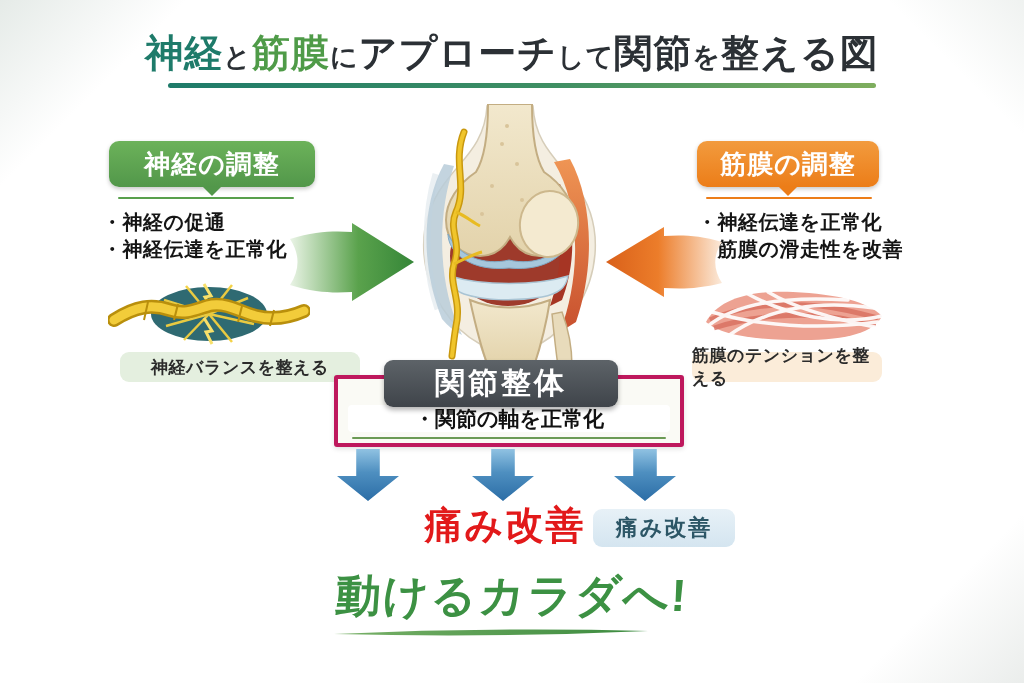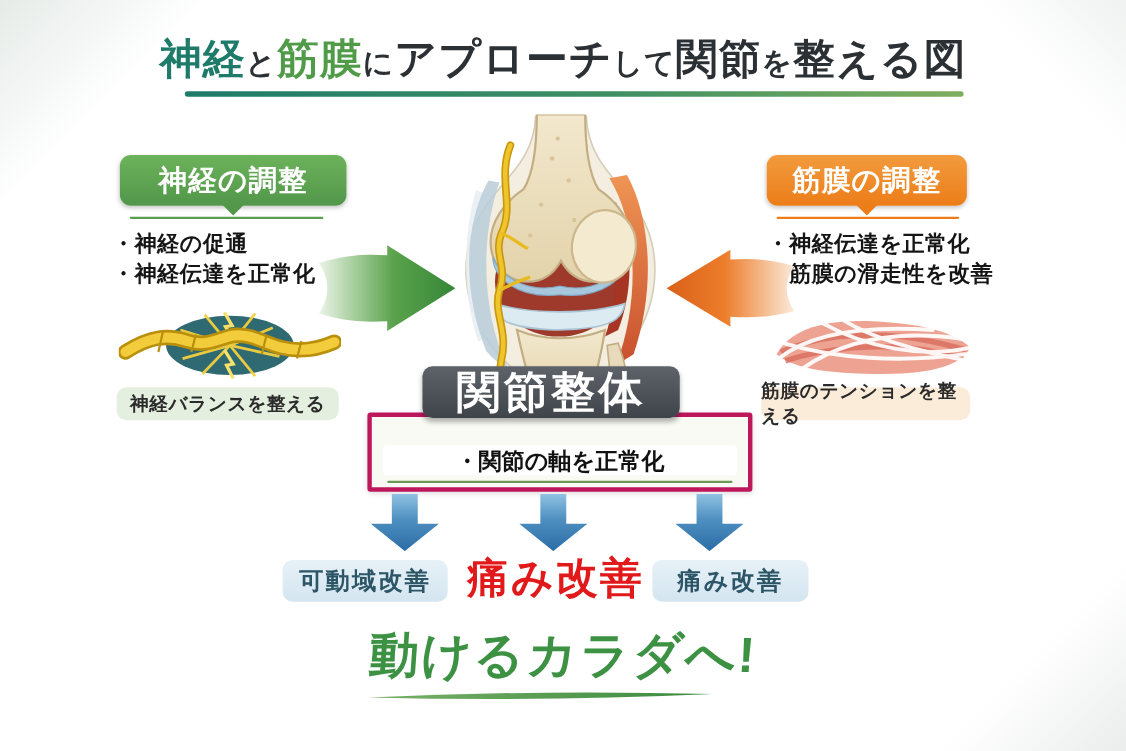--- a/index.html
+++ b/index.html
@@ -44,23 +44,23 @@
 
   .illu{position:absolute;}
 
   
   .plaque{position:absolute;left:334px;top:375px;width:342px;height:64px;background:#fafaf5;
          border:4px solid #be185d;border-radius:3px;box-shadow:0 2px 5px rgba(0,0,0,0.12);}
   .plaque-strip{position:absolute;left:10px;right:10px;top:26px;height:27px;background:#ffffff;
          border-radius:4px;display:flex;align-items:center;justify-content:center;
          font-family:"Liberation Serif",serif;font-weight:700;font-size:21px;color:#111;white-space:nowrap;}
   .plaque-line{position:absolute;left:14px;right:14px;bottom:4px;height:2px;background:#6b9a55;border-radius:1px;}
-  .center-badge{position:absolute;left:384px;top:333px;width:234px;height:47px;border-radius:9px;
+  .center-badge{position:absolute;left:384px;top:360px;width:234px;height:47px;border-radius:9px;
          background:linear-gradient(180deg,#5d6368 0%,#3f444a 100%);color:#fff;font-weight:800;
-         font-size:40px;letter-spacing:3px;display:flex;align-items:center;justify-content:center;
+         font-size:30px;letter-spacing:3px;display:flex;align-items:center;justify-content:center;
          box-shadow:0 3px 5px rgba(0,0,0,0.3);}
 
   
   .down-arrow{position:absolute;width:62px;height:52px;
          background:linear-gradient(180deg,#90c2e2 0%,#4e8fc0 45%,#2b6da6 100%);
          clip-path:polygon(31% 0,69% 0,69% 52%,100% 52%,50% 100%,0 52%,31% 52%);}
 
   
   .pill{position:absolute;height:38px;border-radius:9px;background:linear-gradient(180deg,#e7f1f7,#d4e5f0);
         display:flex;align-items:center;justify-content:center;font-size:22px;font-weight:800;
@@ -110,21 +110,21 @@
     <path d="M6,40 C28,26 44,24 62,30 C80,36 92,27 104,25 C120,23 132,32 148,36 C164,40 180,38 196,31" stroke="#b98f0c" stroke-width="14" fill="none" stroke-linecap="round"></path>
     <path d="M6,40 C28,26 44,24 62,30 C80,36 92,27 104,25 C120,23 132,32 148,36 C164,40 180,38 196,31" stroke="#f2cc3a" stroke-width="9" fill="none" stroke-linecap="round"></path>
     <g stroke="#b98f0c" stroke-width="2">
       <line x1="40" y1="22" x2="36" y2="40"></line>
         <line x1="70" y1="24" x2="66" y2="40"></line>
       <line x1="134" y1="26" x2="130" y2="42"></line>
         <line x1="166" y1="30" x2="162" y2="46"></line>
     </g>
   </svg>
 
-  <div class="caption-pill greenish" style="left:106px;top:352px;width:202px;">神経バランスを整える</div>
+  <div class="caption-pill greenish" style="left:120px;top:352px;width:240px;">神経バランスを整える</div>
 
   <div class="badge orange-b" style="left:697px;top:141px;width:182px;text-align:right;">筋膜の調整</div>
   <div class="thin-line" style="left:706px;top:197px;width:166px;background:#ec7d18;"></div>
   <div class="bullets" style="left:697px;top:209px;">
     <div>・神経伝達を正常化</div>
     <div>・筋膜の滑走性を改善</div>
   </div>
 
   <svg class="illu" style="left:700px;top:282px;" width="188" height="64" viewBox="0 0 188 64">
     <path d="M6,40 C18,18 48,8 93,10 C138,12 168,20 182,34 C174,50 148,58 103,58 C58,58 22,54 6,40 Z" fill="#eda292"></path>
@@ -205,21 +205,20 @@
   <div class="plaque">
     <div class="plaque-strip">・関節の軸を正常化</div>
     <div class="plaque-line"></div>
   </div>
   <div class="center-badge">関節整体</div>
 
   <div class="down-arrow" style="left:337px;top:449px;"></div>
   <div class="down-arrow" style="left:472px;top:449px;"></div>
   <div class="down-arrow" style="left:614px;top:449px;"></div>
 
-  <div class="pill" style="left:257px;top:509px;width:150px;">可動域改善</div>
   <div class="red-outcome" style="left:424px;top:500px;width:162px;">痛み改善</div>
   <div class="pill" style="left:593px;top:509px;width:142px;">痛み改善</div>
 
   <div class="footer-msg">動けるカラダへ!</div>
   <svg class="footer-swoosh" viewBox="0 0 318 12">
     <defs>
         <linearGradient id="sw" x1="0" y1="0" x2="1" y2="0">
       <stop offset="0" stop-color="#79b168"></stop>
           <stop offset="1" stop-color="#3a8a3e"></stop>
     </linearGradient>

